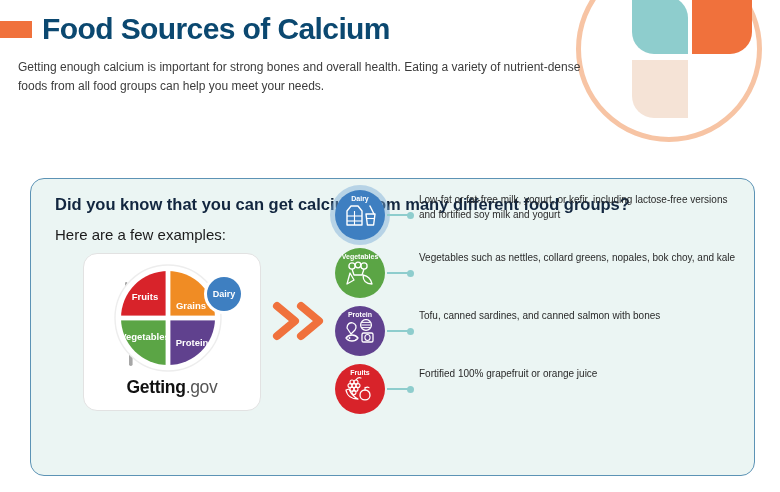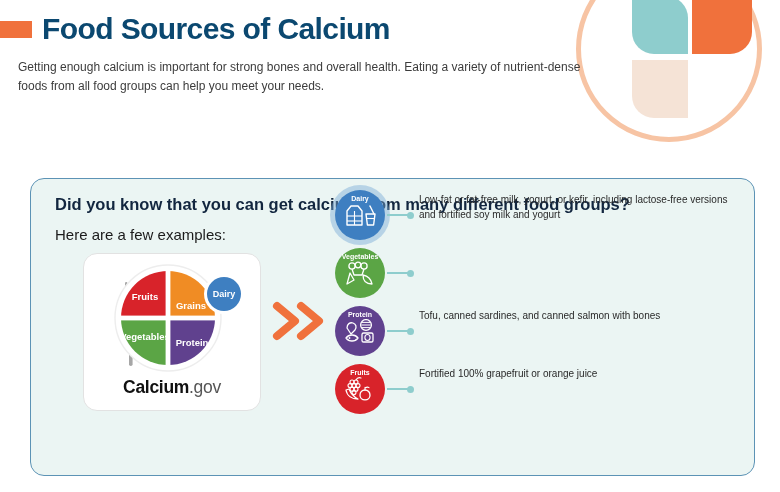--- a/index.html
+++ b/index.html
@@ -324,21 +324,21 @@
             <text class="plate-label" x="31" y="78" text-anchor="middle">Vegetables</text>
             <text class="plate-label" x="78" y="84" text-anchor="middle">Protein</text>
 
             <circle cx="110" cy="32" r="20" fill="#ffffff"></circle>
             <circle cx="110" cy="32" r="17" fill="#3E7FC1"></circle>
             <text class="dairy-label" x="110" y="35" text-anchor="middle">Dairy</text>
           </svg>
         </div>
 
         <div class="myplate-word">
-          <span class="mp-bold">Calcium</span><span class="mp-gov">.gov</span>
+          <span class="mp-bold">Getting</span><span class="mp-gov">.gov</span>
         </div>
       </div>
     </div>
 
     <div class="arrow-col">
       <svg width="56" height="42" viewBox="0 0 56 42">
         <polyline points="6,6 24,21 6,36" fill="none" stroke="#F0713C" stroke-width="8" stroke-linecap="round" stroke-linejoin="round"></polyline>
         <polyline points="30,6 48,21 30,36" fill="none" stroke="#F0713C" stroke-width="8" stroke-linecap="round" stroke-linejoin="round"></polyline>
       </svg>
     </div>
@@ -372,20 +372,21 @@
               <circle cx="9" cy="5" r="3.1" fill="none" stroke="#ffffff" stroke-width="1.3"></circle>
               <circle cx="15" cy="4" r="2.8" fill="none" stroke="#ffffff" stroke-width="1.3"></circle>
               <circle cx="21" cy="5" r="3.1" fill="none" stroke="#ffffff" stroke-width="1.3"></circle>
               <path d="M9 8 l2 6 h8 l2 -6" fill="none" stroke="#ffffff" stroke-width="1.3" stroke-linejoin="round"></path>
               <path d="M7 12 l-3 11 l7 -4 z" fill="none" stroke="#ffffff" stroke-width="1.3" stroke-linejoin="round"></path>
               <path d="M20 14 c5 1 8 4 9 9 c-6 0 -9 -3 -9 -9 z" fill="none" stroke="#ffffff" stroke-width="1.3" stroke-linejoin="round"></path>
             </svg>
           </div>
           <div class="connector"></div>
         </div>
+        <div class="food-text">Vegetables such as nettles, collard greens, nopales, bok choy, and kale</div>
       </div>
 
       <div class="food-row">
         <div class="row-align">
           <div class="food-icon protein">
             <span class="food-icon-label">Protein</span>
             <svg width="34" height="24" viewBox="0 0 34 24">
               <path d="M4 9 c0 -4 3 -6 6 -5 c3 1 4 4 2 7 l-4 4 z" fill="none" stroke="#ffffff" stroke-width="1.3" stroke-linejoin="round"></path>
               <circle cx="23" cy="6" r="5.4" fill="none" stroke="#ffffff" stroke-width="1.3"></circle>
               <path d="M19 3.4 h8 M18.4 6 h9.2 M19 8.6 h8" stroke="#ffffff" stroke-width="1"></path>

